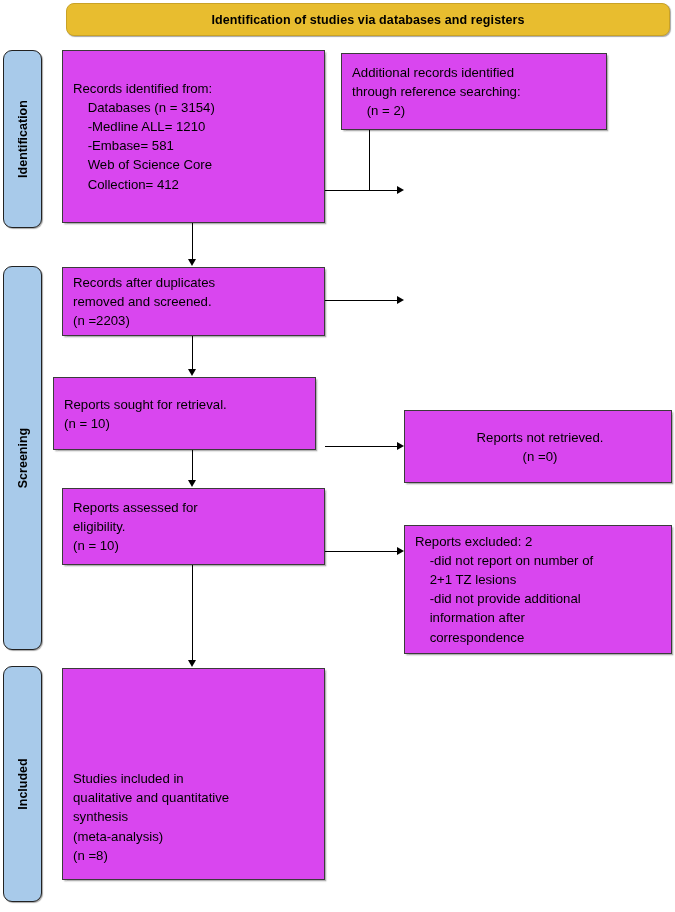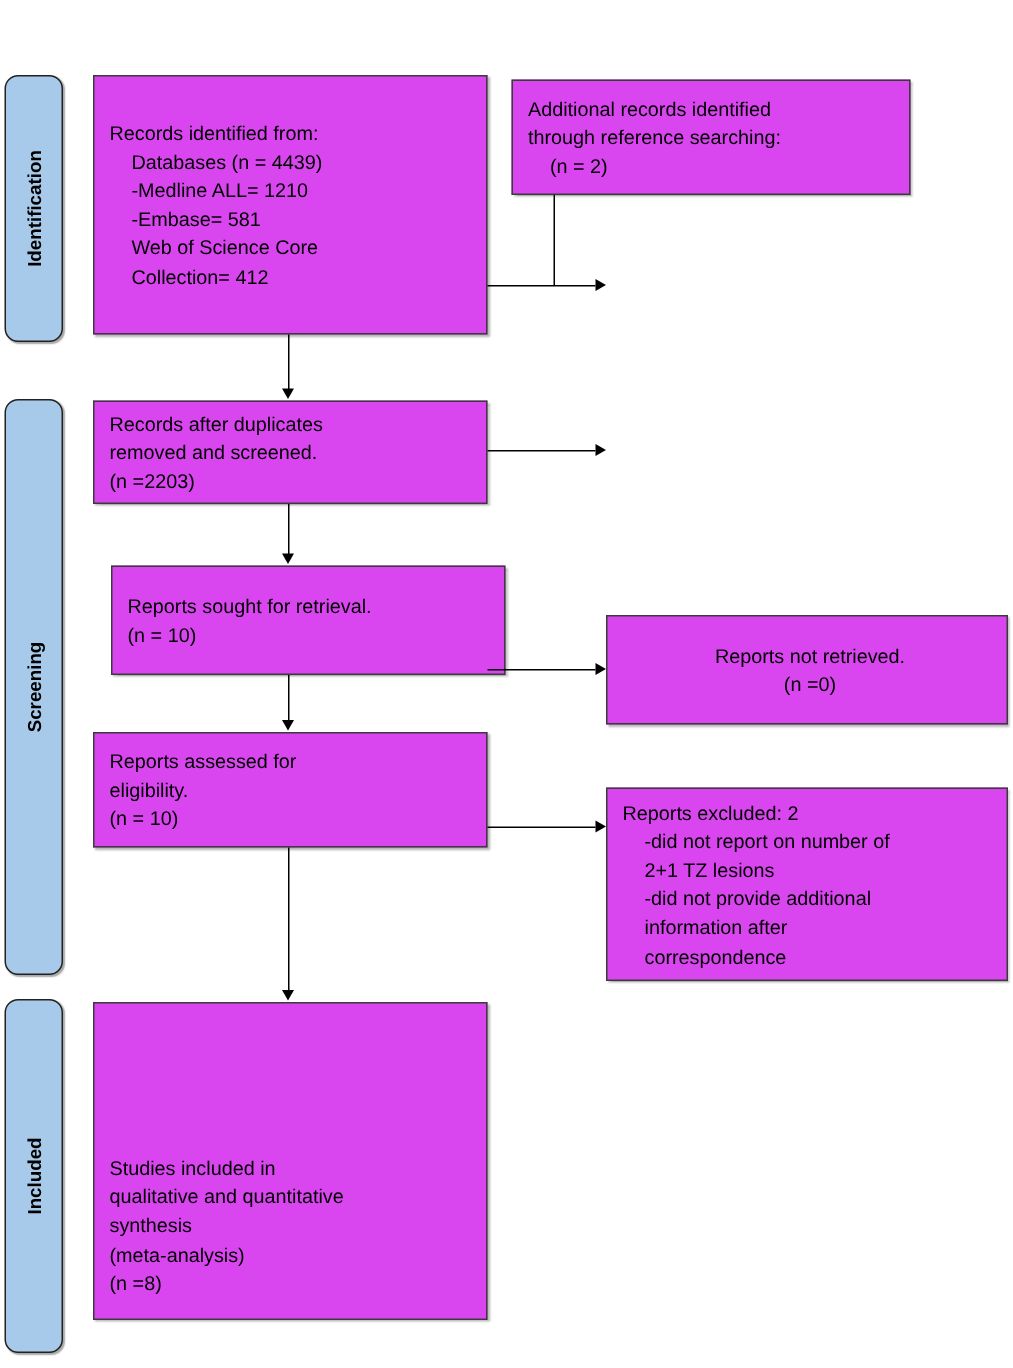--- a/index.html
+++ b/index.html
@@ -106,57 +106,60 @@
     border-top: 4px solid transparent;
     border-bottom: 4px solid transparent;
     border-left: 7px solid #000;
   }
 </style>
 </head>
 <body>
 
 <div id="prisma-canvas">
 
+  <div class="phase-banner" style="left:66px; top:3px; width:604px; height:33px;">
+    <span>Identification of studies via databases and registers</span>
+  </div>
 
   <div class="stage-label" style="left:3px; top:50px; width:39px; height:178px;">
     <span class="stage-text">Identification</span>
   </div>
 
   <div class="stage-label" style="left:3px; top:266px; width:39px; height:384px;">
     <span class="stage-text">Screening</span>
   </div>
 
   <div class="stage-label" style="left:3px; top:666px; width:39px; height:236px;">
     <span class="stage-text">Included</span>
   </div>
 
   <div class="flow-box" style="left:62px; top:50px; width:263px; height:173px;">
     <div class="box-text">Records identified from:
-    Databases (n = 4439)
+    Databases (n = 3154)
     -Medline ALL= 1210
     -Embase= 581
     Web of Science Core
     Collection= 412</div>
   </div>
 
   <div class="flow-box" style="left:341px; top:53px; width:266px; height:77px;">
     <div class="box-text">Additional records identified
 through reference searching:
     (n = 2)</div>
   </div>
 
 
   <div class="flow-box" style="left:62px; top:267px; width:263px; height:69px;">
     <div class="box-text">Records after duplicates
 removed and screened.
 (n =2203)</div>
   </div>
 
 
-  <div class="flow-box" style="left:74px; top:377px; width:263px; height:73px;">
+  <div class="flow-box" style="left:53px; top:377px; width:263px; height:73px;">
     <div class="box-text">Reports sought for retrieval.
 (n = 10)</div>
   </div>
 
   <div class="flow-box" style="left:404px; top:410px; width:268px; height:73px;text-align:center;">
     <div class="box-text">Reports not retrieved.
 (n =0)</div>
   </div>
 
   <div class="flow-box" style="left:62px; top:488px; width:263px; height:77px;">

